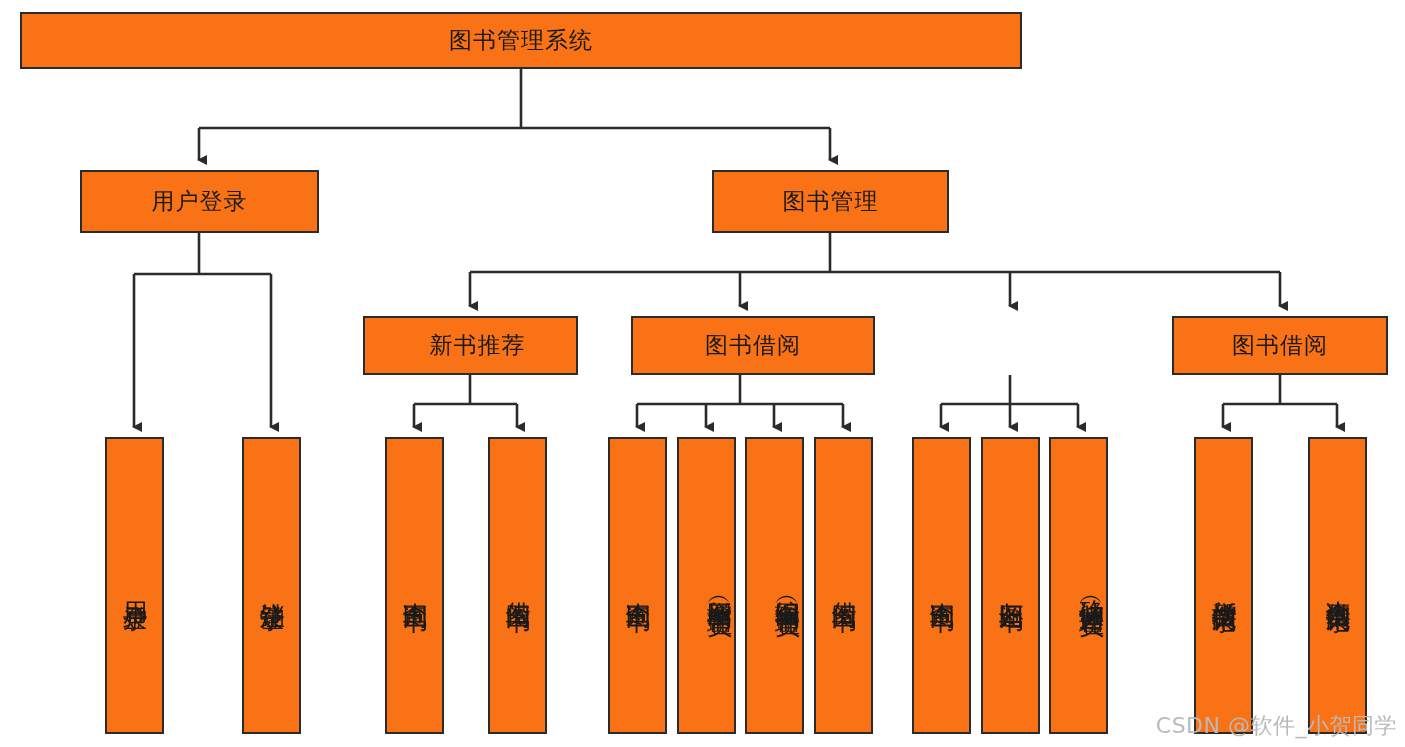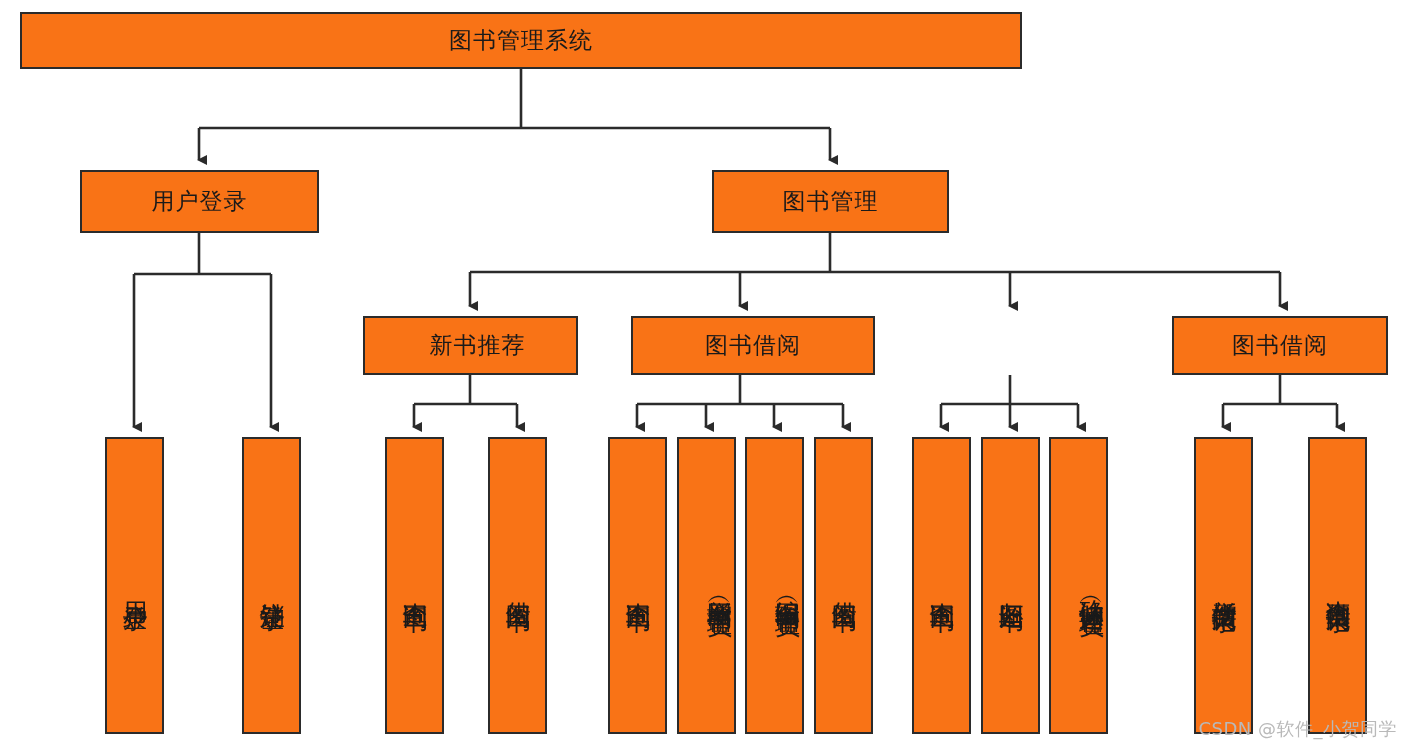--- a/index.html
+++ b/index.html
@@ -52,21 +52,21 @@
     text-align: left;
   }
   .node.vert.mid {
     align-items: center;
     padding-top: 0;
   }
   .watermark {
     position: absolute;
     right: 8px;
     bottom: 6px;
-    font-size: 18px;
+    font-size: 22px;
     color: #b9b9b9;
     white-space: nowrap;
     letter-spacing: 0.5px;
   }
 </style>
 </head>
 <body>
 
 <div id="canvas">
 

